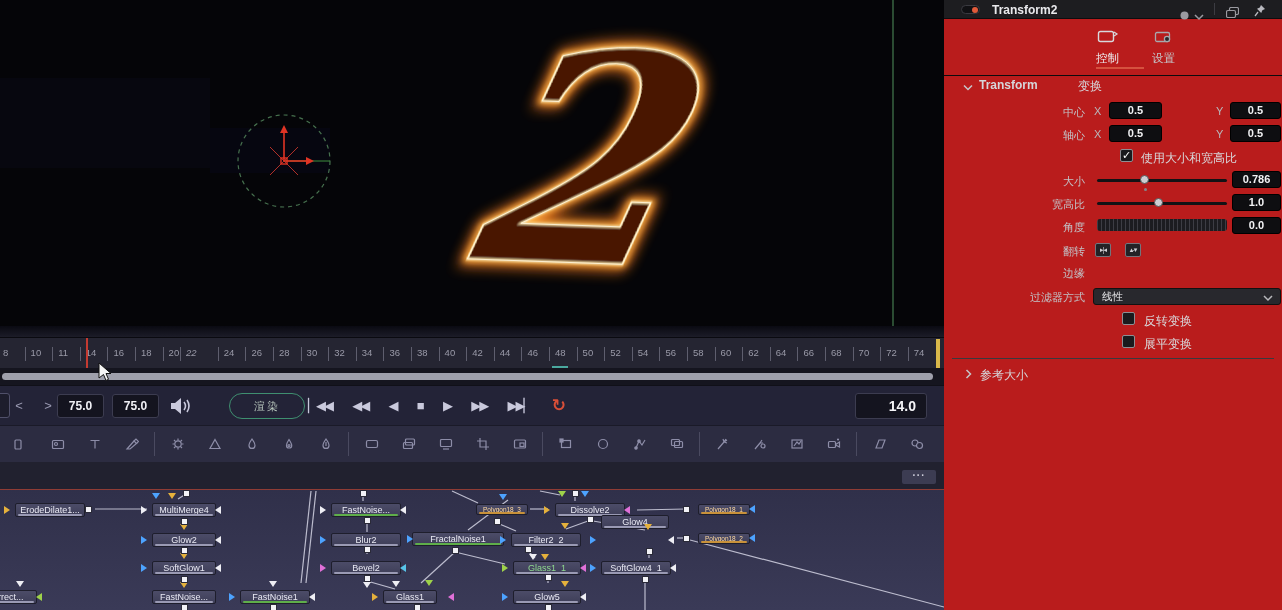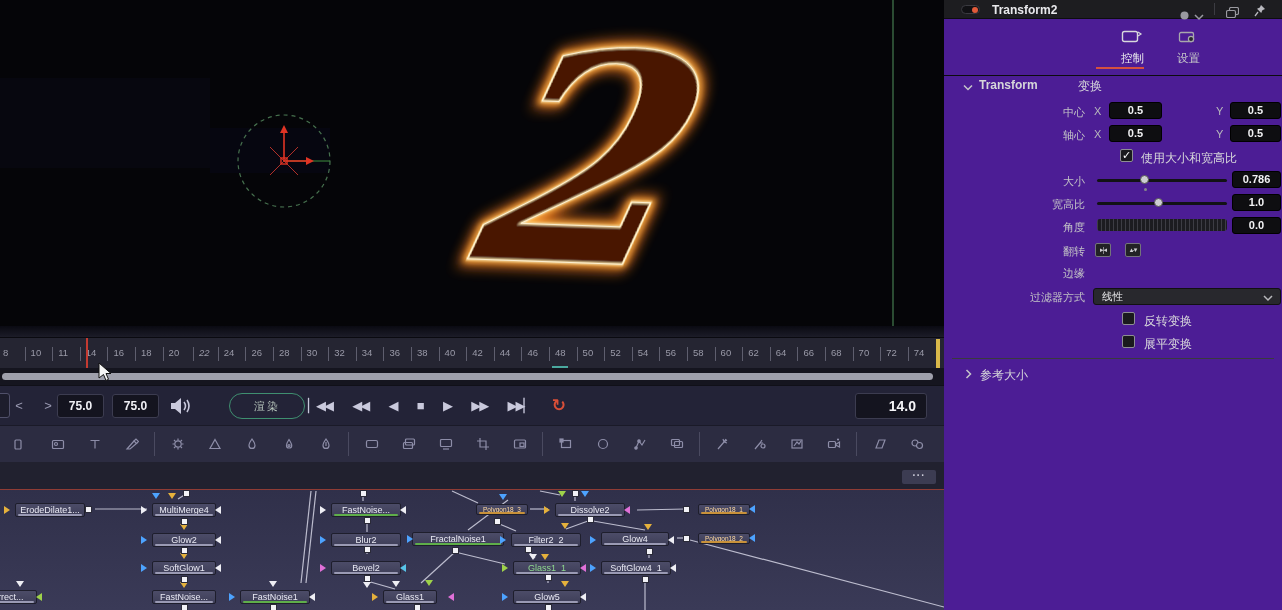--- a/index.html
+++ b/index.html
@@ -54,28 +54,28 @@
   #redline{position:absolute; left:0; top:489px; width:944px; height:1px; background:#8f3c35;}
   #graph{position:absolute; left:0; top:490px; width:944px; height:120px; overflow:hidden; background:linear-gradient(#30304a,#3a3a57);}
   #edges{position:absolute; left:0; top:0;}
   .node{position:absolute; height:14px; background:linear-gradient(#4c4c68,#3e3e58); border:1px solid #1e1e2c; border-radius:2px; color:#eaeaf4; font-size:9px; text-align:center; line-height:12px; white-space:nowrap; overflow:hidden;}
   .node.small{height:11px; font-size:6.5px; line-height:9px; color:#ffd9a0;}
   .node .ul{position:absolute; left:2px; right:2px; bottom:0; height:2px; border-radius:1px;}
   .sq{position:absolute; width:7px; height:7px; background:#f2f2f7; border:1px solid #2a2a38;}
   .tri{position:absolute; width:0; height:0;}
 
   
-  #inspector{position:absolute; left:944px; top:0; width:338px; height:610px; background:#4c1d95; color:#c9c9cc;}
+  #inspector{position:absolute; left:944px; top:0; width:338px; height:610px; background:#b91c1c; color:#c9c9cc;}
   #insp-header{position:absolute; left:0; top:0; width:338px; height:19px; background:#1d1d20; border-bottom:1px solid #0d0d0f;}
   #node-toggle{position:absolute; left:17px; top:5px; width:19px; height:9px; border-radius:5px; background:#111114; border:1px solid #3a3a40;}
   #node-toggle .dot{position:absolute; right:1px; top:0.5px; width:6px; height:6px; border-radius:50%; background:#e05a3a;}
   #insp-title{position:absolute; left:48px; top:3px; font-size:12px; font-weight:bold; color:#e9e9ec;}
   .hicon{position:absolute; top:4px; color:#9a9aa0;}
   #insp-tabs{position:absolute; left:0; top:19px; width:338px; height:57px; border-bottom:1px solid #0c0c0e;}
-  .tab{position:absolute; top:10px; width:48px; text-align:right;}
+  .tab{position:absolute; top:10px; width:48px; text-align:left;}
   .tab .tlabel{display:block; margin-top:3px; font-size:11.5px; color:#c4c4c8;}
   .tab.active .tlabel{color:#ededf0;}
   #tab-underline{position:absolute; left:152px; top:48px; width:48px; height:2px; background:#d5513f;}
   .sec-head{position:absolute; font-size:12px; color:#d6d6da;}
   .ilabel{position:absolute; width:85px; text-align:right; font-size:11px; color:#c2c2c6;}
   .axis{position:absolute; font-size:11px; color:#b8b8bc;}
   .vbox{position:absolute; height:17px; background:#0e0e11; border:1px solid #000; border-radius:3px; color:#f2f2f4; font-size:11px; font-weight:bold; text-align:center; line-height:15px;}
   .cb{position:absolute; width:13px; height:13px; background:#1a1a1d; border:1.5px solid #8e8e93; border-radius:2px; color:#fff; font-size:11px; line-height:11px; text-align:center;}
   .cblabel{position:absolute; font-size:12px; color:#d8d8db;}
   .slider-track{position:absolute; width:130px; height:3px; background:#121215; border-radius:2px;}
@@ -139,21 +139,21 @@
 
   <div id="ruler">
     <div id="ticks-holder">
         <div class="tickwrap" style="left: 3px;"><span>8</span></div>
         <div class="tickwrap" style="left: 30.6px;"><div class="tickbar"></div><span>10</span></div>
         <div class="tickwrap" style="left: 58.2px;"><div class="tickbar"></div><span>11</span></div>
         <div class="tickwrap" style="left: 85.8px;"><div class="tickbar"></div><span>14</span></div>
         <div class="tickwrap" style="left: 113.4px;"><div class="tickbar"></div><span>16</span></div>
         <div class="tickwrap" style="left: 141px;"><div class="tickbar"></div><span>18</span></div>
         <div class="tickwrap" style="left: 168.6px;"><div class="tickbar"></div><span>20</span></div>
-        <div class="tickwrap" style="left: 199px; font-style: italic;"><div class="tickbar"></div><span>22</span></div>
+        <div class="tickwrap" style="left: 186px; font-style: italic;"><div class="tickbar"></div><span>22</span></div>
         <div class="tickwrap" style="left: 223.8px;"><div class="tickbar"></div><span>24</span></div>
         <div class="tickwrap" style="left: 251.4px;"><div class="tickbar"></div><span>26</span></div>
         <div class="tickwrap" style="left: 279px;"><div class="tickbar"></div><span>28</span></div>
         <div class="tickwrap" style="left: 306.6px;"><div class="tickbar"></div><span>30</span></div>
         <div class="tickwrap" style="left: 334.2px;"><div class="tickbar"></div><span>32</span></div>
         <div class="tickwrap" style="left: 361.8px;"><div class="tickbar"></div><span>34</span></div>
         <div class="tickwrap" style="left: 389.4px;"><div class="tickbar"></div><span>36</span></div>
         <div class="tickwrap" style="left: 417px;"><div class="tickbar"></div><span>38</span></div>
         <div class="tickwrap" style="left: 444.6px;"><div class="tickbar"></div><span>40</span></div>
         <div class="tickwrap" style="left: 472.2px;"><div class="tickbar"></div><span>42</span></div>
@@ -435,21 +435,21 @@
         <div class="tri" style="border-top: 4.5px solid transparent; border-bottom: 4.5px solid transparent; border-left: 6.5px solid rgb(229, 177, 60); left: 372px; top: 102.5px;"></div>
         <div class="tri" style="border-top: 4.5px solid transparent; border-bottom: 4.5px solid transparent; border-right: 6.5px solid rgb(224, 112, 216); left: 448px; top: 102.5px;"></div>
         <div class="node small" style="left: 476px; top: 14px; width: 52px;"><span>Polygon18_3</span><div class="ul" style="background: rgb(200, 145, 58);"></div></div>
         <div class="node" style="left: 555px; top: 13px; width: 70px;"><span>Dissolve2</span><div class="ul" style="background: rgb(154, 154, 180);"></div></div>
         <div class="tri" style="border-top: 4.5px solid transparent; border-bottom: 4.5px solid transparent; border-left: 6.5px solid rgb(229, 177, 60); left: 544px; top: 15.5px;"></div>
         <div class="tri" style="border-top: 4.5px solid transparent; border-bottom: 4.5px solid transparent; border-right: 6.5px solid rgb(224, 112, 216); left: 624px; top: 15.5px;"></div>
         <div class="node small" style="left: 698px; top: 14px; width: 52px;"><span>Polygon18_1</span><div class="ul" style="background: rgb(200, 145, 58);"></div></div>
         <div class="tri" style="border-top: 4.5px solid transparent; border-bottom: 4.5px solid transparent; border-right: 6.5px solid rgb(77, 163, 255); left: 749px; top: 14.5px;"></div>
         <div class="node" style="left: 511px; top: 43px; width: 70px;"><span>Filter2_2</span><div class="ul" style="background: rgb(154, 154, 180);"></div></div>
         <div class="tri" style="border-top: 4.5px solid transparent; border-bottom: 4.5px solid transparent; border-left: 6.5px solid rgb(77, 163, 255); left: 500px; top: 45.5px;"></div>
-        <div class="node" style="left: 601px; top: 42px; width: 68px; text-decoration: underline;"><span>Glow4</span><div class="ul" style="background: rgb(154, 154, 180);"></div></div>
+        <div class="node" style="left: 601px; top: 25px; width: 68px; text-decoration: underline;"><span>Glow4</span><div class="ul" style="background: rgb(154, 154, 180);"></div></div>
         <div class="tri" style="border-top: 4.5px solid transparent; border-bottom: 4.5px solid transparent; border-left: 6.5px solid rgb(77, 163, 255); left: 590px; top: 45.5px;"></div>
         <div class="tri" style="border-top: 4.5px solid transparent; border-bottom: 4.5px solid transparent; border-right: 6.5px solid rgb(238, 238, 244); left: 668px; top: 45.5px;"></div>
         <div class="node small" style="left: 698px; top: 43px; width: 52px;"><span>Polygon18_2</span><div class="ul" style="background: rgb(200, 145, 58);"></div></div>
         <div class="tri" style="border-top: 4.5px solid transparent; border-bottom: 4.5px solid transparent; border-right: 6.5px solid rgb(77, 163, 255); left: 749px; top: 43.5px;"></div>
         <div class="node" style="left: 513px; top: 71px; width: 68px;"><span style="color: rgb(143, 217, 143);">Glass1_1</span><div class="ul" style="background: rgb(154, 154, 180);"></div></div>
         <div class="tri" style="border-top: 4.5px solid transparent; border-bottom: 4.5px solid transparent; border-left: 6.5px solid rgb(158, 210, 74); left: 502px; top: 73.5px;"></div>
         <div class="tri" style="border-top: 4.5px solid transparent; border-bottom: 4.5px solid transparent; border-right: 6.5px solid rgb(224, 112, 216); left: 580px; top: 73.5px;"></div>
         <div class="node" style="left: 601px; top: 71px; width: 70px;"><span>SoftGlow4_1</span><div class="ul" style="background: rgb(154, 154, 180);"></div></div>
         <div class="tri" style="border-top: 4.5px solid transparent; border-bottom: 4.5px solid transparent; border-left: 6.5px solid rgb(77, 163, 255); left: 590px; top: 73.5px;"></div>
         <div class="tri" style="border-top: 4.5px solid transparent; border-bottom: 4.5px solid transparent; border-right: 6.5px solid rgb(238, 238, 244); left: 670px; top: 73.5px;"></div>

